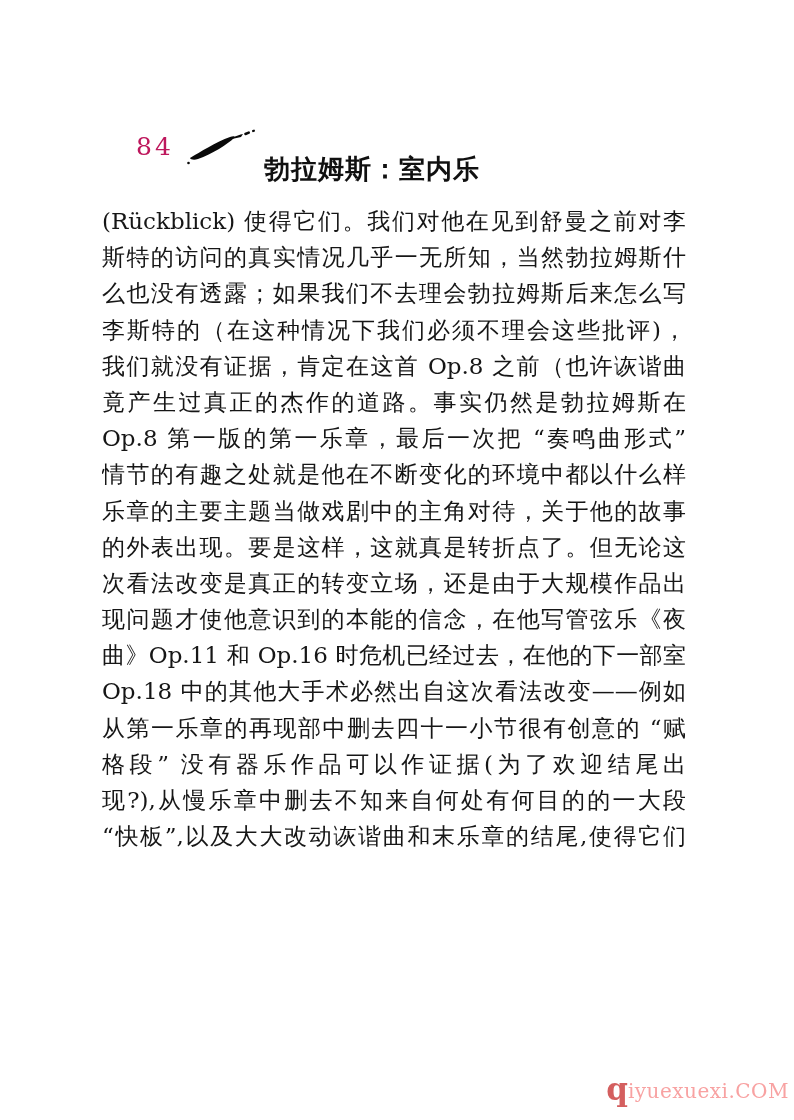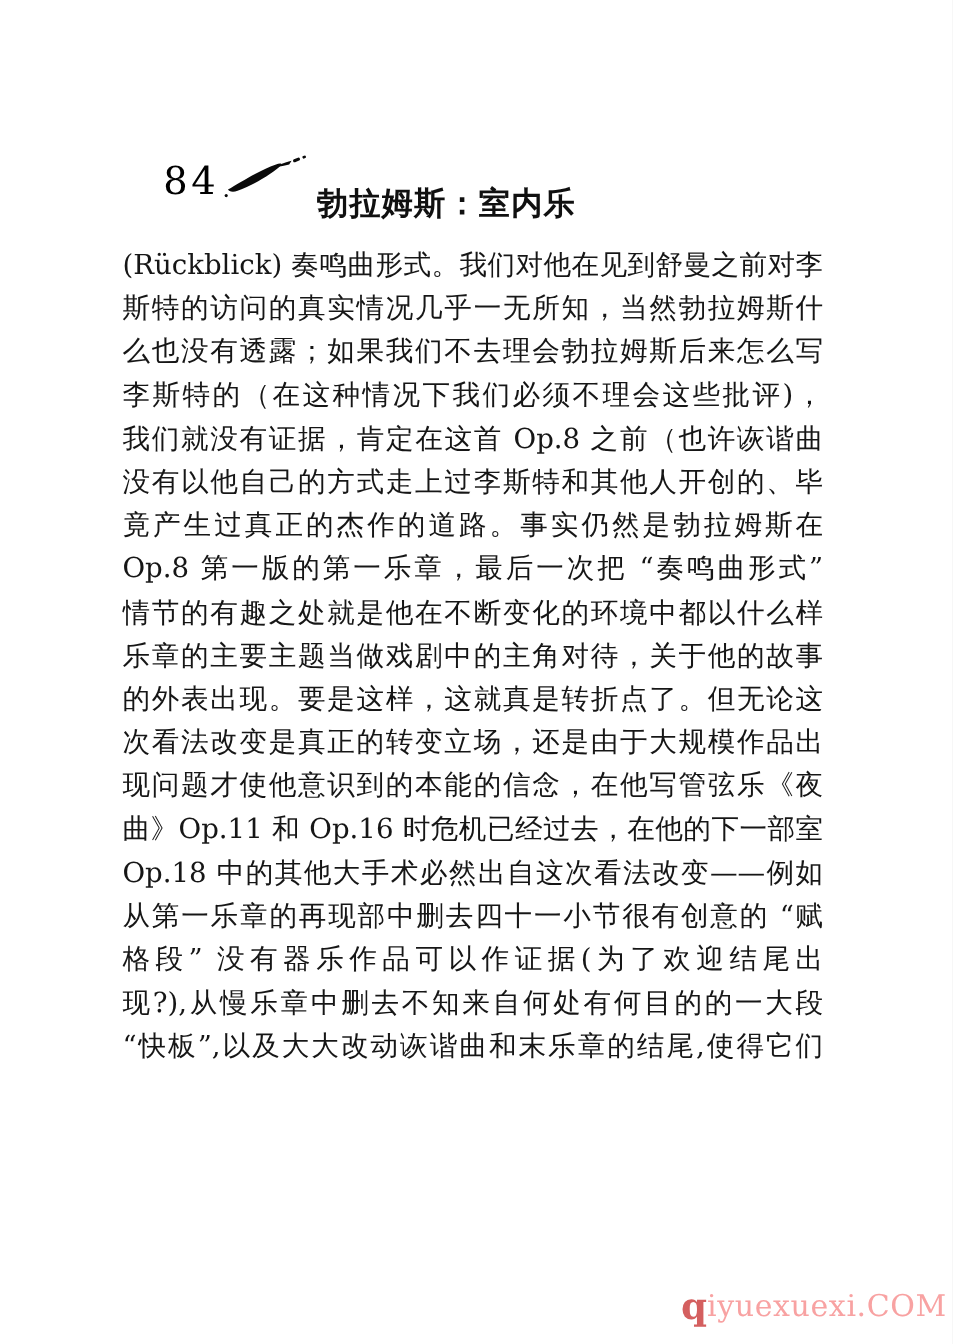--- a/index.html
+++ b/index.html
@@ -8,21 +8,21 @@
     width:794px; height:1120px;
     margin:0 auto;
     background:#ffffff;
     font-family:"DejaVu Serif","Liberation Serif",serif;
     color:#141414;
     overflow:hidden;
   }
   .header { position:absolute; top:126px; left:0; width:794px; height:40px; }
   .page-number {
     position:absolute; left:136px; top:6px;
-    font-size:32px; letter-spacing:3px; color:#000000;
+    font-size:25px; letter-spacing:3px; color:#be185d;
   }
   .quill { position:absolute; left:186px; top:2px; width:72px; height:38px; }
   .header-title {
     position:absolute; left:264px; top:2px;
     font-size:26px; font-weight:900; letter-spacing:1px;
     color:#101010;
     font-family:"DejaVu Serif","Liberation Serif",serif;
     transform:scaleY(1.02);
     margin-top:24px;
   }
@@ -39,21 +39,21 @@
   }
   .watermark {
     position:absolute; right:5px; bottom:13px;
     white-space:nowrap;
     font-family:"DejaVu Serif","Liberation Serif",serif;
   }
   .watermark .wm-initial {
     font-size:31px; font-weight:bold; vertical-align:-2px;
   }
   .watermark .wm-rest {
-    font-size:25px; letter-spacing:0.5px;
+    font-size:20px; letter-spacing:0.5px;
   }
 </style>
 </head>
 <body>
 
 <div class="page">
 
   <div class="header">
     <span class="page-number">84</span>
     <span class="quill">
@@ -62,26 +62,25 @@
         <path d="M46 10 C50 8, 54 6.5, 57 6 L55 9 C52 9.5, 49 10.5, 46 11 Z" fill="#0a0a0a"></path>
         <rect x="58" y="4" width="6" height="2.6" rx="1.2" transform="rotate(-22 61 5)" fill="#0a0a0a"></rect>
         <rect x="66" y="2" width="3" height="2.2" rx="1" transform="rotate(-22 67 3)" fill="#0a0a0a"></rect>
         <circle cx="2.5" cy="35" r="1.3" fill="#0a0a0a"></circle>
       </svg>
     </span>
     <span class="header-title">勃拉姆斯：室内乐</span>
   </div>
 
   <div class="body-text">
-    <div class="line">(Rückblick) 奏鸣曲形式。我们对他在见到舒曼之前对李</div>
+    <div class="line">(Rückblick) 使得它们。我们对他在见到舒曼之前对李</div>
     <div class="line">斯特的访问的真实情况几乎一无所知，当然勃拉姆斯什</div>
     <div class="line">么也没有透露；如果我们不去理会勃拉姆斯后来怎么写</div>
     <div class="line">李斯特的（在这种情况下我们必须不理会这些批评)，</div>
     <div class="line">我们就没有证据，肯定在这首 Op.8 之前（也许诙谐曲</div>
-    <div class="line">没有以他自己的方式走上过李斯特和其他人开创的、毕</div>
     <div class="line">竟产生过真正的杰作的道路。事实仍然是勃拉姆斯在</div>
     <div class="line">Op.8 第一版的第一乐章，最后一次把 “奏鸣曲形式”</div>
     <div class="line">情节的有趣之处就是他在不断变化的环境中都以什么样</div>
     <div class="line">乐章的主要主题当做戏剧中的主角对待，关于他的故事</div>
     <div class="line">的外表出现。要是这样，这就真是转折点了。但无论这</div>
     <div class="line">次看法改变是真正的转变立场，还是由于大规模作品出</div>
     <div class="line">现问题才使他意识到的本能的信念，在他写管弦乐《夜</div>
     <div class="line">曲》Op.11 和 Op.16 时危机已经过去，在他的下一部室</div>
     <div class="line">Op.18 中的其他大手术必然出自这次看法改变——例如</div>
     <div class="line">从第一乐章的再现部中删去四十一小节很有创意的 “赋</div>

